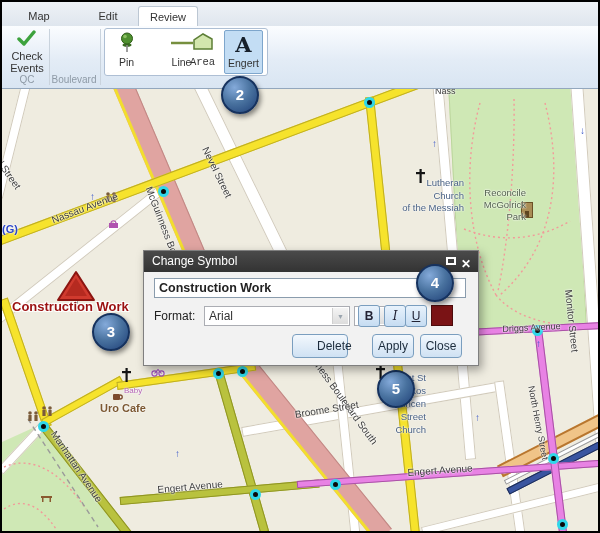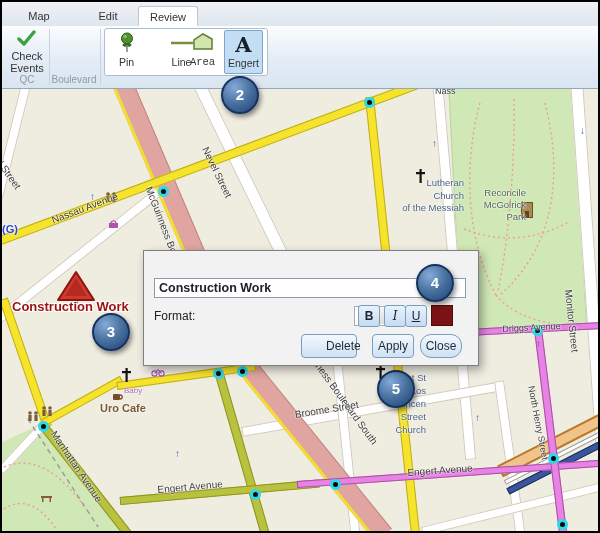--- a/index.html
+++ b/index.html
@@ -283,33 +283,42 @@
 
     <svg class="micon" style="left:52px;top:180px;z-index:9;" width="44" height="38">
       <rect x="20" y="30" width="4" height="6" fill="#8a8a8a"></rect>
       <polygon points="22,3 40,31 4,31" fill="#d03a2e" stroke="#8c1511" stroke-width="2" stroke-linejoin="round"></polygon>
       <polygon points="22,9 33,27 11,27" fill="#b52a20"></polygon>
     </svg>
     <div id="consLabel">Construction Work</div>
   </div>
 
   <div id="dialog">
+    <div id="dlgTitle">
+      <span>Change Symbol</span>
+      <span id="dlgMax"></span>
+      <span id="dlgClose">✕</span>
+    </div>
     <input id="dlgInput" value="Construction Work" style="">
     <div class="fmt" id="fmtLabel">Format:</div>
+    <div class="fmt combo" style="left:60px;width:146px;">
+      <span>Arial</span>
+      <span class="comboArrow">▼</span>
+    </div>
     <div class="fmt combo" style="left:210px;width:32px;">
       <span>12</span>
       <span class="comboArrow">▼</span>
     </div>
     <div class="tbtn" style="left:214px;font-weight:bold;">B</div>
     <div class="tbtn" style="left:240px;font-style:italic;font-family:'DejaVu Serif',serif;">I</div>
     <div class="tbtn" style="left:261px;text-decoration:underline;">U</div>
     <div id="swatch"></div>
-    <div class="dbtn" style="left:157px;width:56px;padding-left:24px;">Delete</div>
+    <div class="dbtn" style="left:148px;width:56px;padding-left:24px;">Delete</div>
     <div class="dbtn" style="left:228px;width:42px;">Apply</div>
-    <div class="dbtn" style="left:276px;width:42px;border-radius:11px;">Close</div>
+    <div class="dbtn" style="left:276px;width:42px;">Close</div>
   </div>
 
   <div class="callout" style="left:219px;top:74px;z-index:30;">2</div>
   <div class="callout" style="left:90px;top:311px;">3</div>
   <div class="callout" style="left:414px;top:262px;z-index:25;">4</div>
   <div class="callout" style="left:375px;top:368px;">5</div>
 
 </div>
 </div>
 

